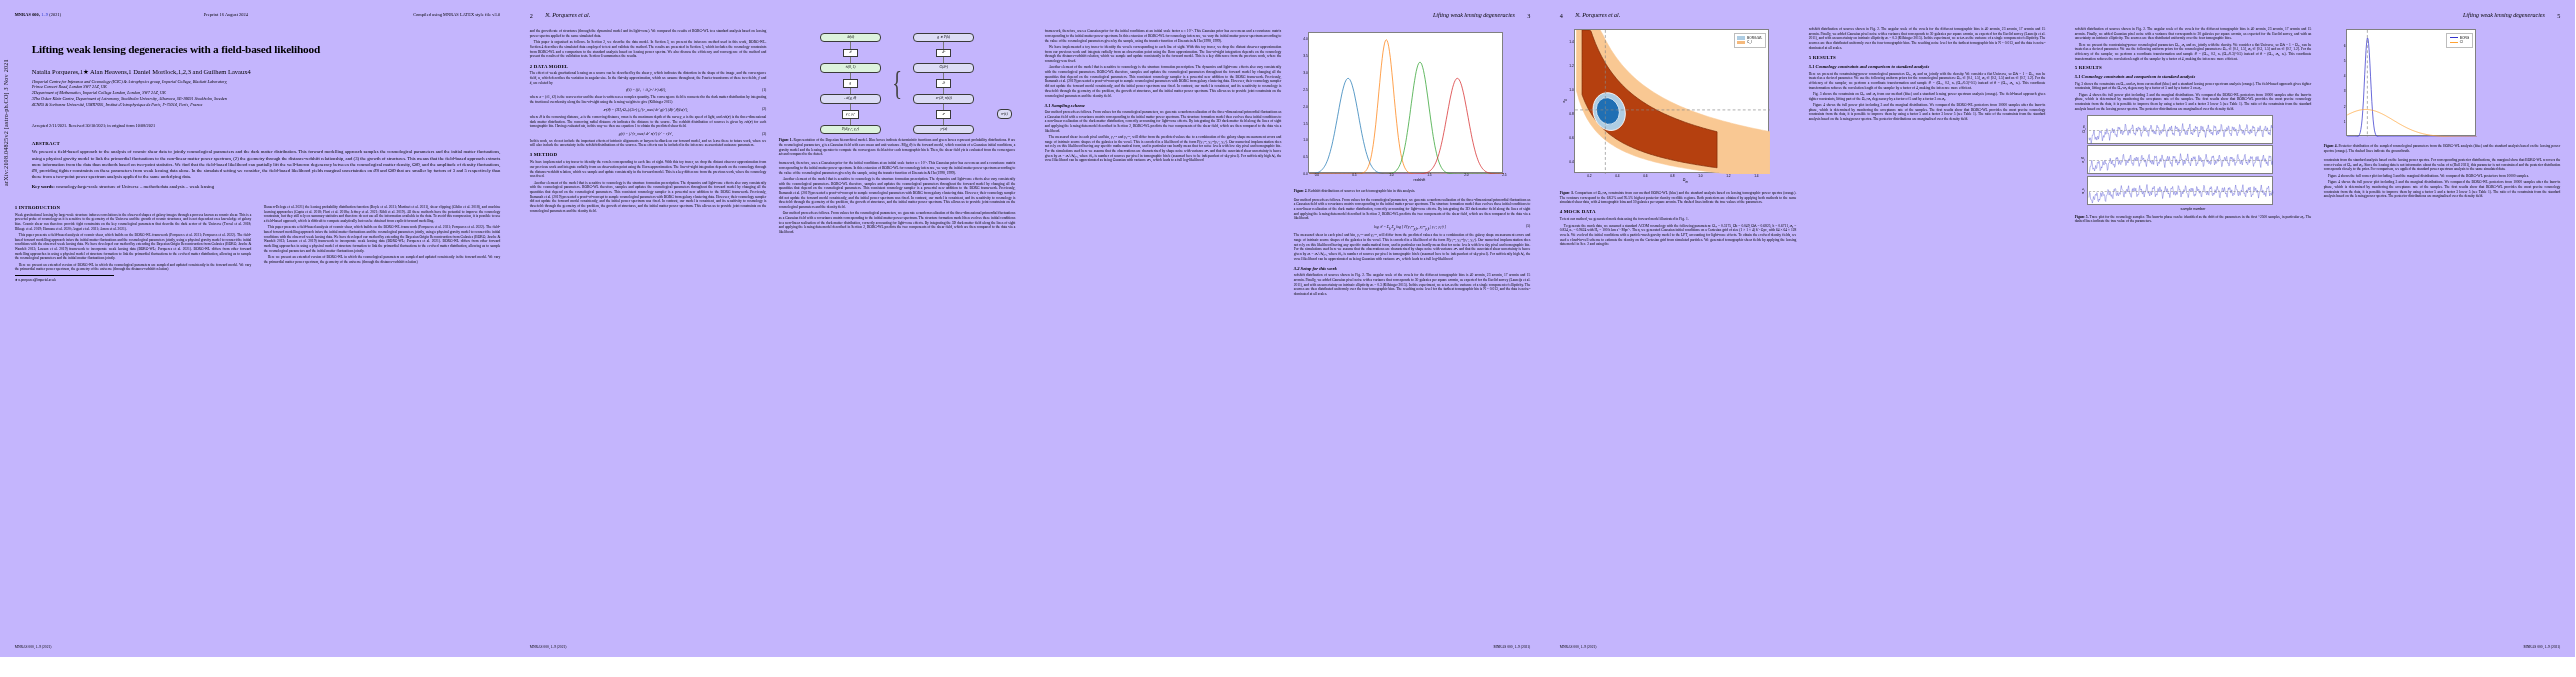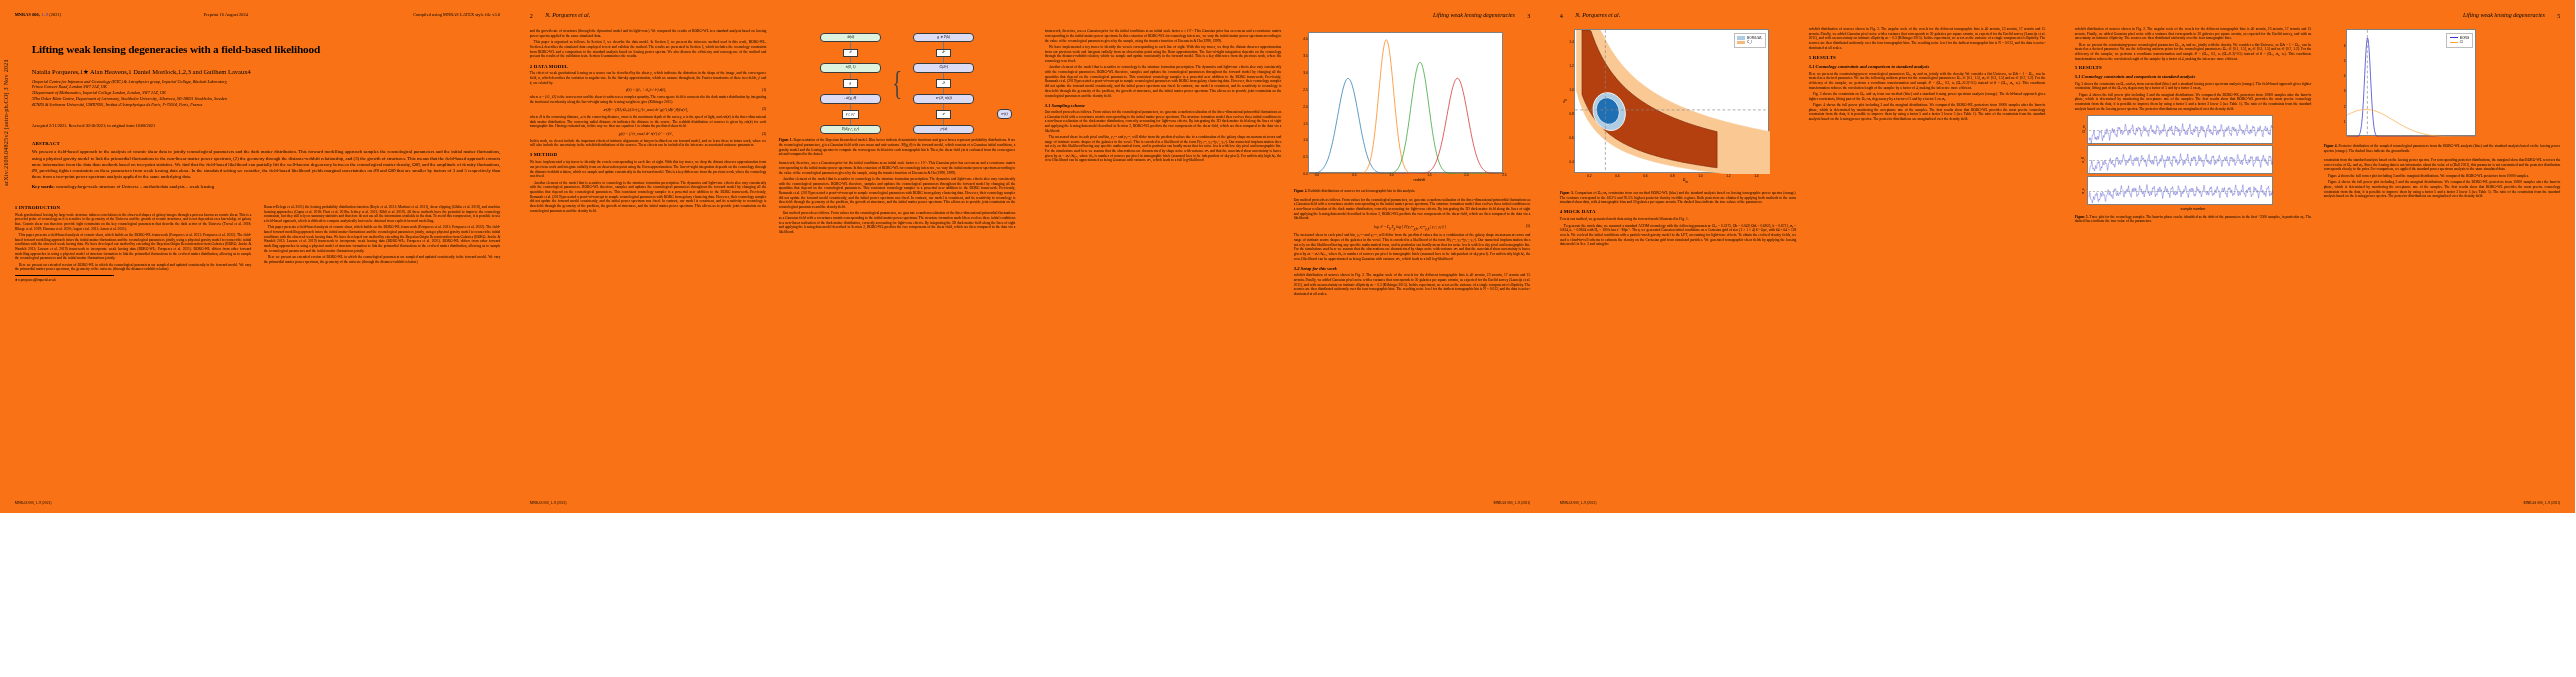--- a/index.html
+++ b/index.html
@@ -2,21 +2,21 @@
 <html style="font-size:9px"><head>
 <meta charset="utf-8">
 <style>
   html,body{margin:0;padding:0;background:#ffffff;}
   body{
     width:2576px;height:677px;overflow:hidden;
     font-family:"Liberation Serif", serif;
     color:#000;
   }
   .spread{display:flex;width:2576px;height:677px;}
-  .page{position:relative;width:515px;height:513px;background:#f97316;flex:0 0 515px;
+  .page{position:relative;width:515px;height:657px;background:#c4b5fd;flex:0 0 515px;
         box-sizing:border-box;padding:12.4px 14.7px 10.2px 14.7px;overflow:hidden;}
 
   
   .runhead{display:flex;font-size:6px;font-style:italic;height:9px;align-items:flex-start;}
   .runhead .num{font-style:normal;font-size:6.2px;}
   .runhead.left .num{margin-right:12.4px;}
   .runhead.right{justify-content:flex-end;}
   .runhead.right .num{margin-left:12.4px;}
 
   .masthead{display:flex;justify-content:space-between;font-size:4.3px;letter-spacing:0.1px;

